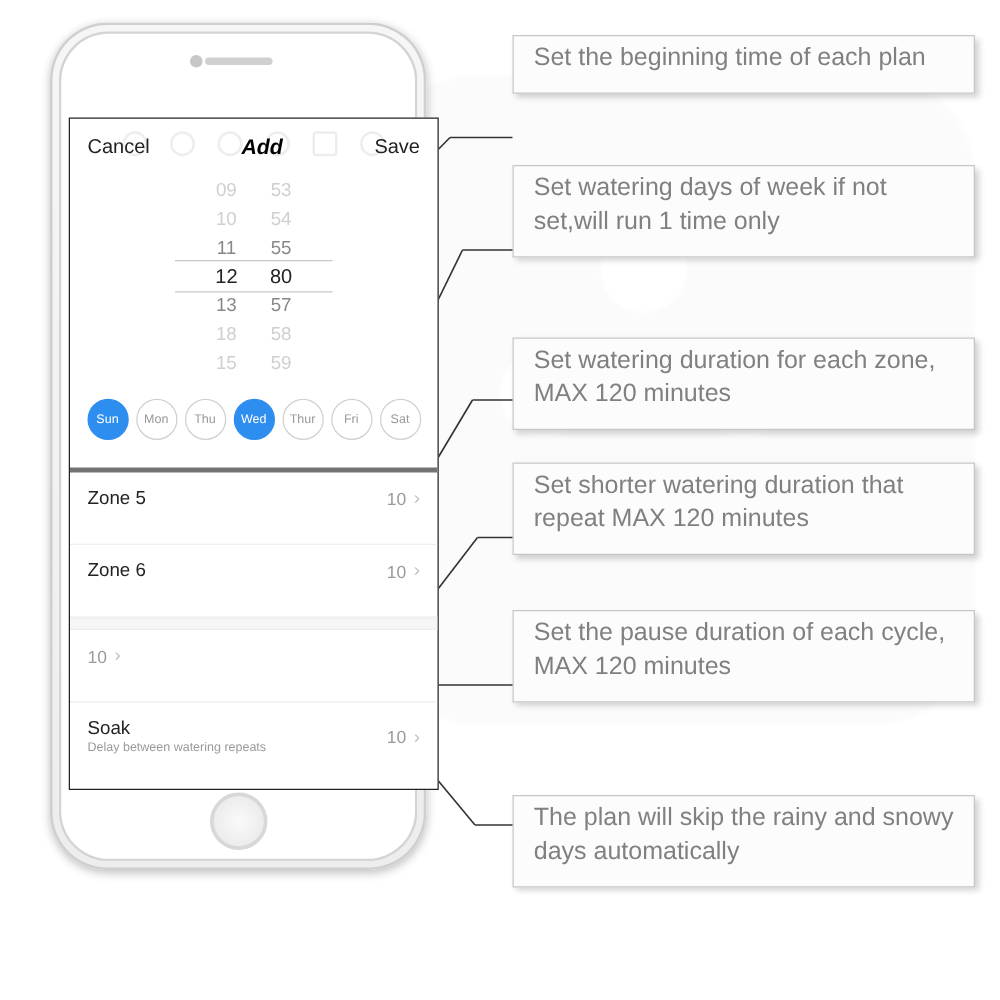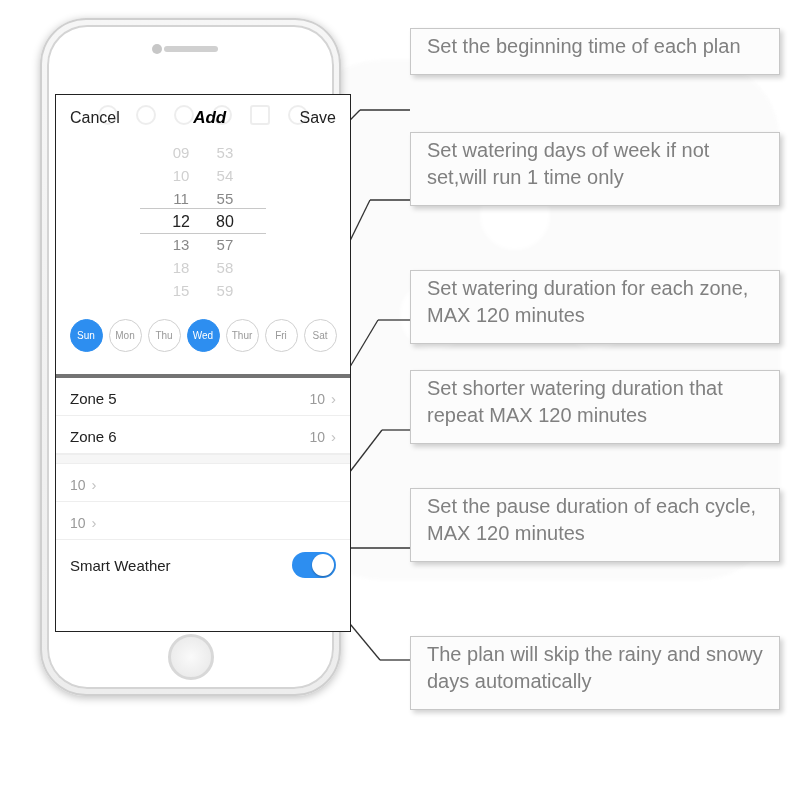--- a/index.html
+++ b/index.html
@@ -115,21 +115,21 @@
     display:flex; align-items:center; justify-content:center;
     font-size:10px; color:#999; cursor:pointer;
   }
   .day.on { background:#2d8ef0; border-color:#2d8ef0; color:#fff; }
 
   
   .list { position:relative; z-index:2; }
   .list .gap { height:10px; background:#f6f6f6; border-top:1px solid #eee; border-bottom:1px solid #eee; }
   .item {
     display:flex; align-items:center; justify-content:space-between;
-    padding:12px 14px 8px 14px;
+    padding:12px 14px 28px 14px;
     border-bottom:1px solid #eee;
     cursor:pointer;
   }
   .item .lbl { font-size:15px; color:#222; }
   .item .sub { font-size:10px; color:#9a9a9a; margin-top:2px; }
   .item .right { display:flex; align-items:center; gap:6px; color:#9a9a9a; font-size:14px;}
   .chev { color:#c2c2c2; font-size:15px; }
 
   
   .toggle {
@@ -244,20 +244,24 @@
 
       <div class="gap"></div>
 
       <div class="item">
         <div class="right">
           <span>10</span>
           <span class="chev">›</span>
         </div>
       </div>
       <div class="item">
+        <div>
+          <div class="lbl">Soak</div>
+          <div class="sub">Delay between watering repeats</div>
+        </div>
         <div class="right">
           <span>10</span>
           <span class="chev">›</span>
         </div>
       </div>
 
       <div class="item" style="border-bottom:none;">
         <div>
           <div class="lbl">Smart Weather</div>
         </div>

